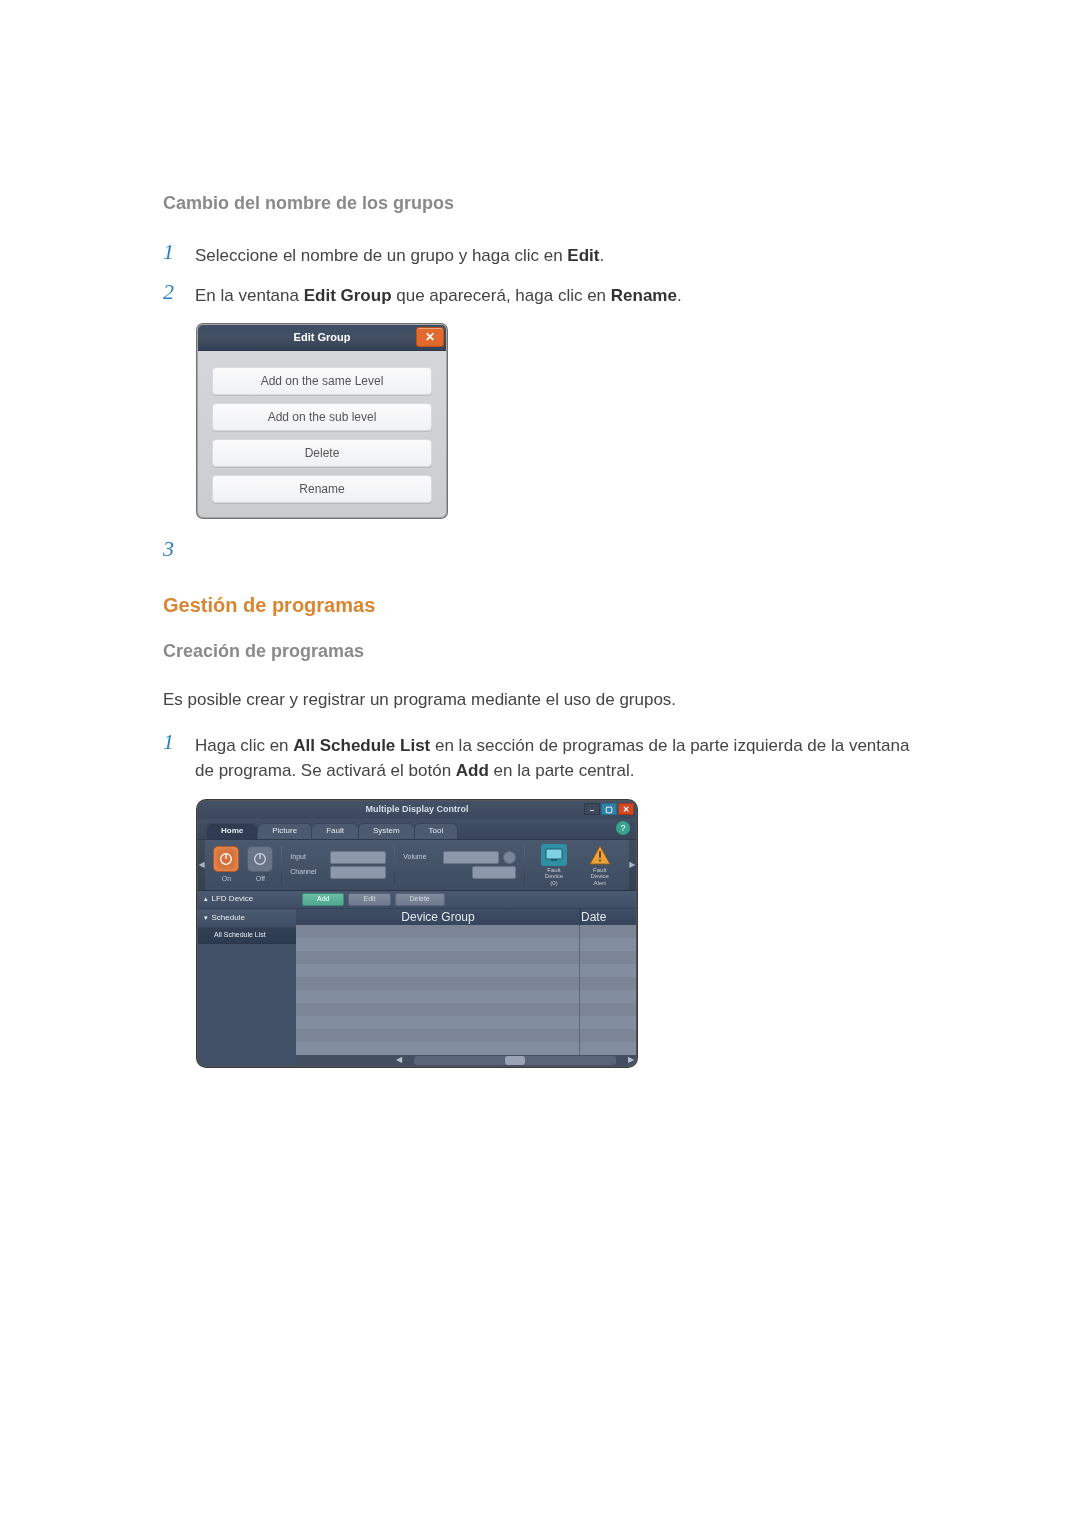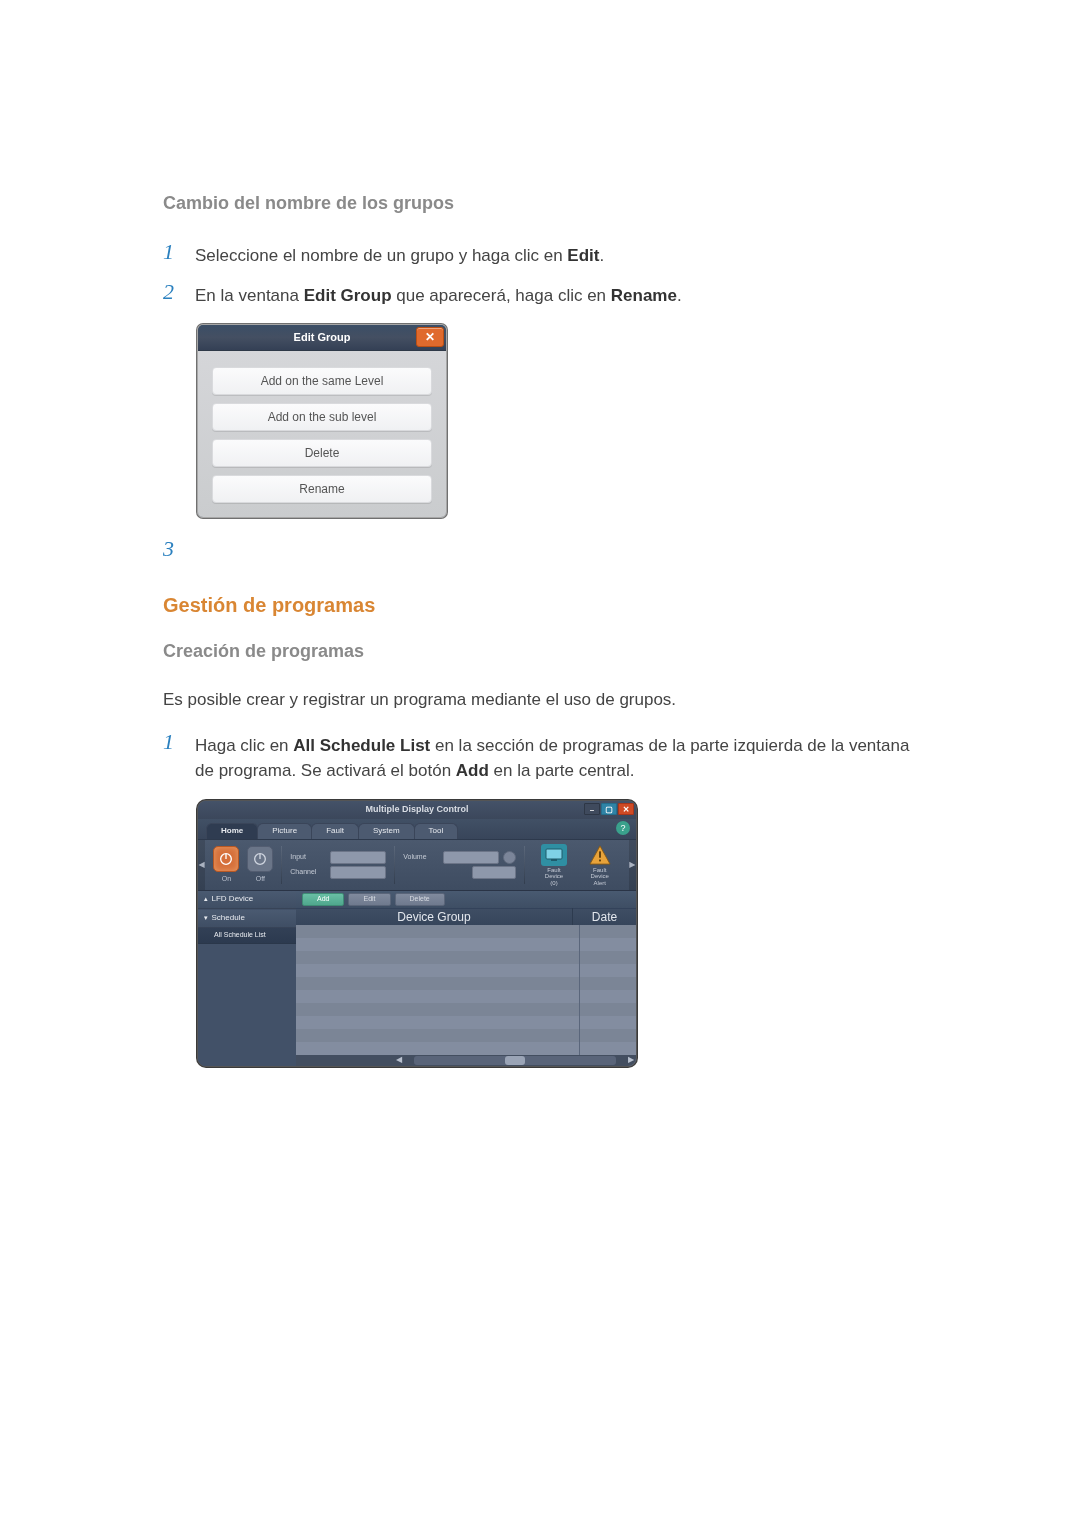--- a/index.html
+++ b/index.html
@@ -205,21 +205,21 @@
     height: 13px; padding: 0 14px; font-size: 7px; border-radius: 2px;
     display: flex; align-items: center; justify-content: center;
     border: 1px solid #5a6579;
     background: linear-gradient(#7b8799, #6b778b);
     color: #d7dbe2;
   }
   .tbtn.primary { background: linear-gradient(#69bfa5, #4fa78d); border-color: #3f8c75; color: #fff; }
   .tbtn.muted { background: linear-gradient(#808a9d, #6f7a8e); }
   .gridhead { height: 16px; background: linear-gradient(#3e4d63, #36455b); display: flex; align-items: center; color: #e3e7ed; font-size: 12px; }
   .gh-main { flex: 1; text-align: center; }
-  .gh-right { width: 64px; text-align: center; border-left: 1px solid #2d3b4f; }
+  .gh-right { width: 56px; border-left: 1px solid #2d3b4f; }
   .gridbody { flex: 1; background: #7c8597; position: relative; overflow: hidden; }
   .grow { height: 13px; }
   .grow:nth-child(odd) { background: #7b8596; }
   .grow:nth-child(even) { background: #838da0; }
   .gridbody::after {
     content: ""; position: absolute; right: 0; top: 0; bottom: 0; width: 56px;
     border-left: 1px solid #5a667b;
   }
   .hscroll { height: 11px; background: #434e60; display: flex; align-items: center; }
   .hscroll-left { width: 98px; }

